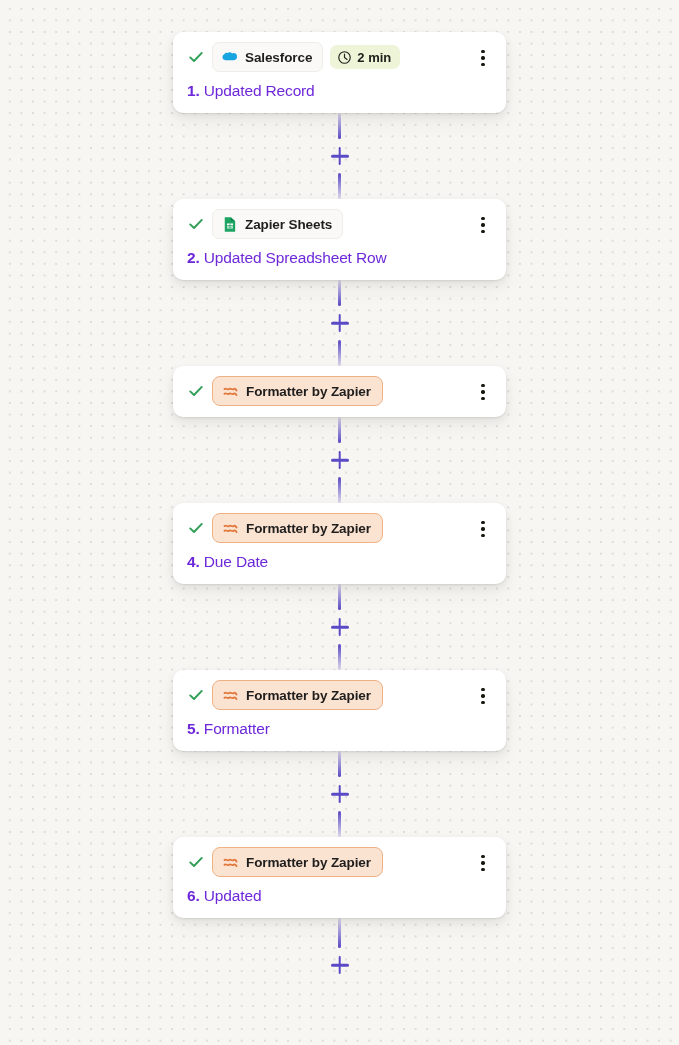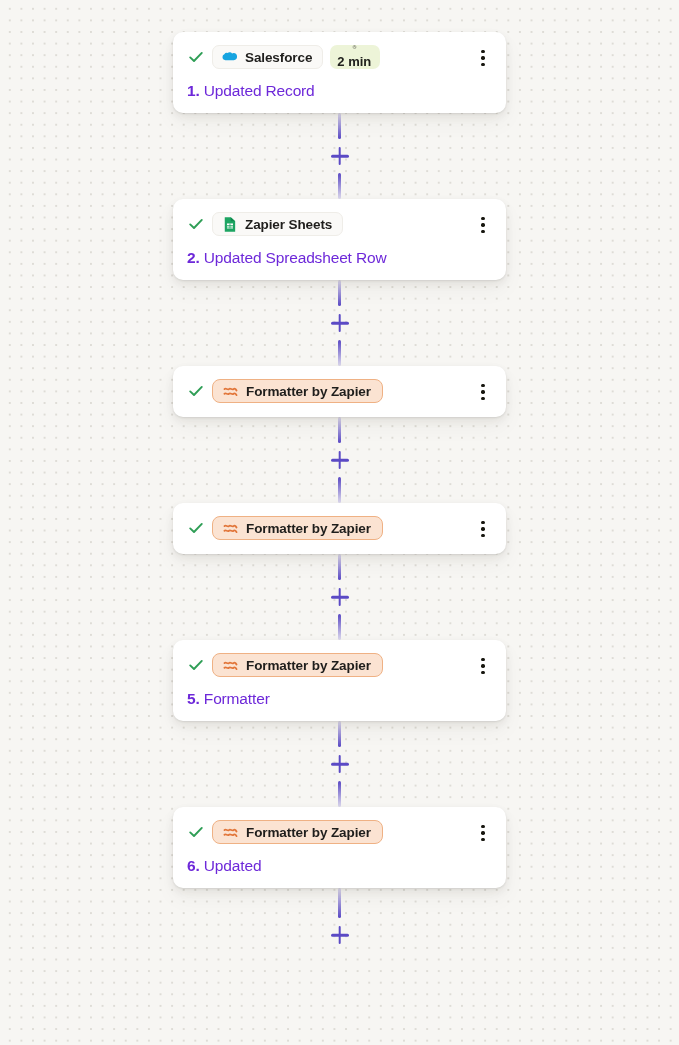--- a/index.html
+++ b/index.html
@@ -60,21 +60,21 @@
     height: 18px;
     margin-right: 7px;
     display: block;
   }
 
   
   .app-badge {
     display: inline-flex;
     align-items: center;
     gap: 7px;
-    height: 24px;
+    height: 30px;
     padding: 0 10px 0 8px;
     border-radius: 7px;
     font-size: 13.5px;
     font-weight: bold;
     color: #1f1e1c;
     letter-spacing: -0.1px;
     white-space: nowrap;
   }
   .app-badge.plain {
     background: #faf9f7;
@@ -97,21 +97,20 @@
     gap: 5px;
     height: 24px;
     margin-left: 7px;
     padding: 0 9px 0 7px;
     border-radius: 7px;
     background: #edf4d8;
     font-size: 13px;
     font-weight: bold;
     color: #20211d;
     white-space: nowrap;
-    flex-direction: column;
   }
   .clock-ico { width: 15px; height: 15px; display: block; }
 
   
   .kebab {
     position: absolute;
     top: 14px;
     right: 13px;
     width: 20px;
     height: 24px;
@@ -282,20 +281,21 @@
               <path d="M2.6 11.4c1.6-1.5 3.2 1.5 4.8 0s3.2 1.5 4.8 0 3.2 1.5 3.2 1.5" fill="none" stroke="#e2763a" stroke-width="1.9" stroke-linecap="round"></path>
             </svg>
             <span>Formatter by Zapier</span>
           </span>
         </div>
         <div class="kebab">
           <i></i>
           <i></i>
           <i></i>
         </div>
+        <div class="card-title"><span class="idx">4.</span> <span>Due Date</span></div>
       </div>
       <div class="connector">
         <div class="conn-line top"></div>
         <div class="plus-btn"></div>
         <div class="conn-line bottom"></div>
       </div>
       <div class="card">
         <div class="card-top">
           <svg class="check-icon" viewBox="0 0 18 18">
             <path d="M3.2 9.4 L7.0 13.0 L14.8 4.9" fill="none" stroke="#2f9e56" stroke-width="1.9" stroke-linecap="round" stroke-linejoin="round"></path>

